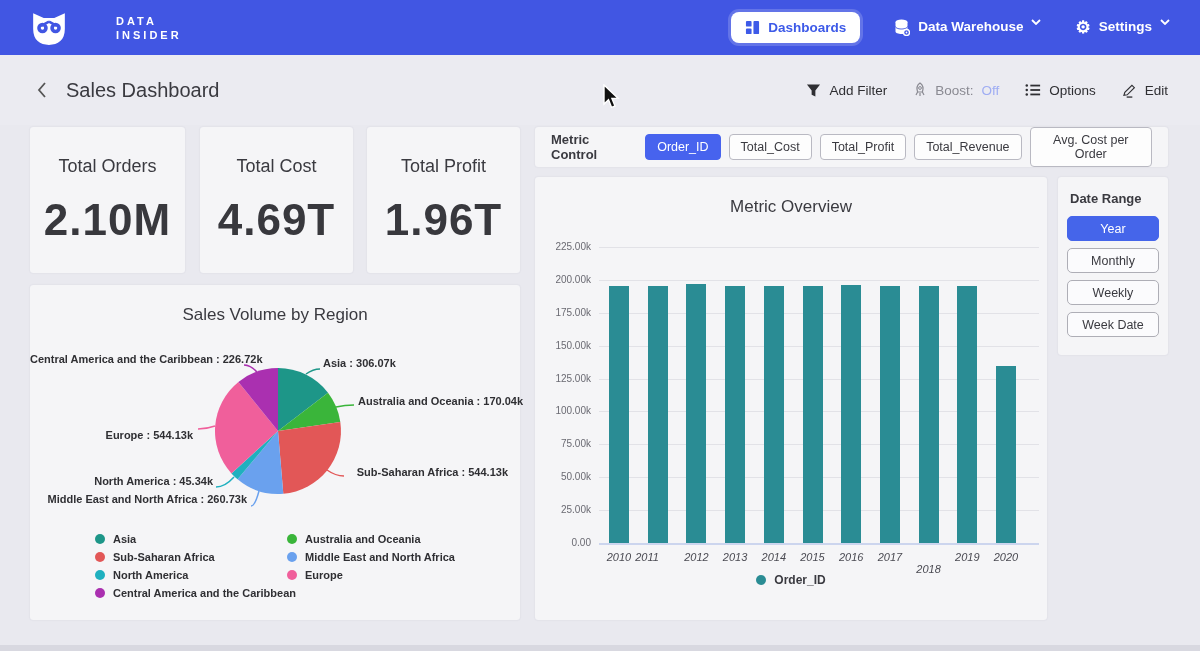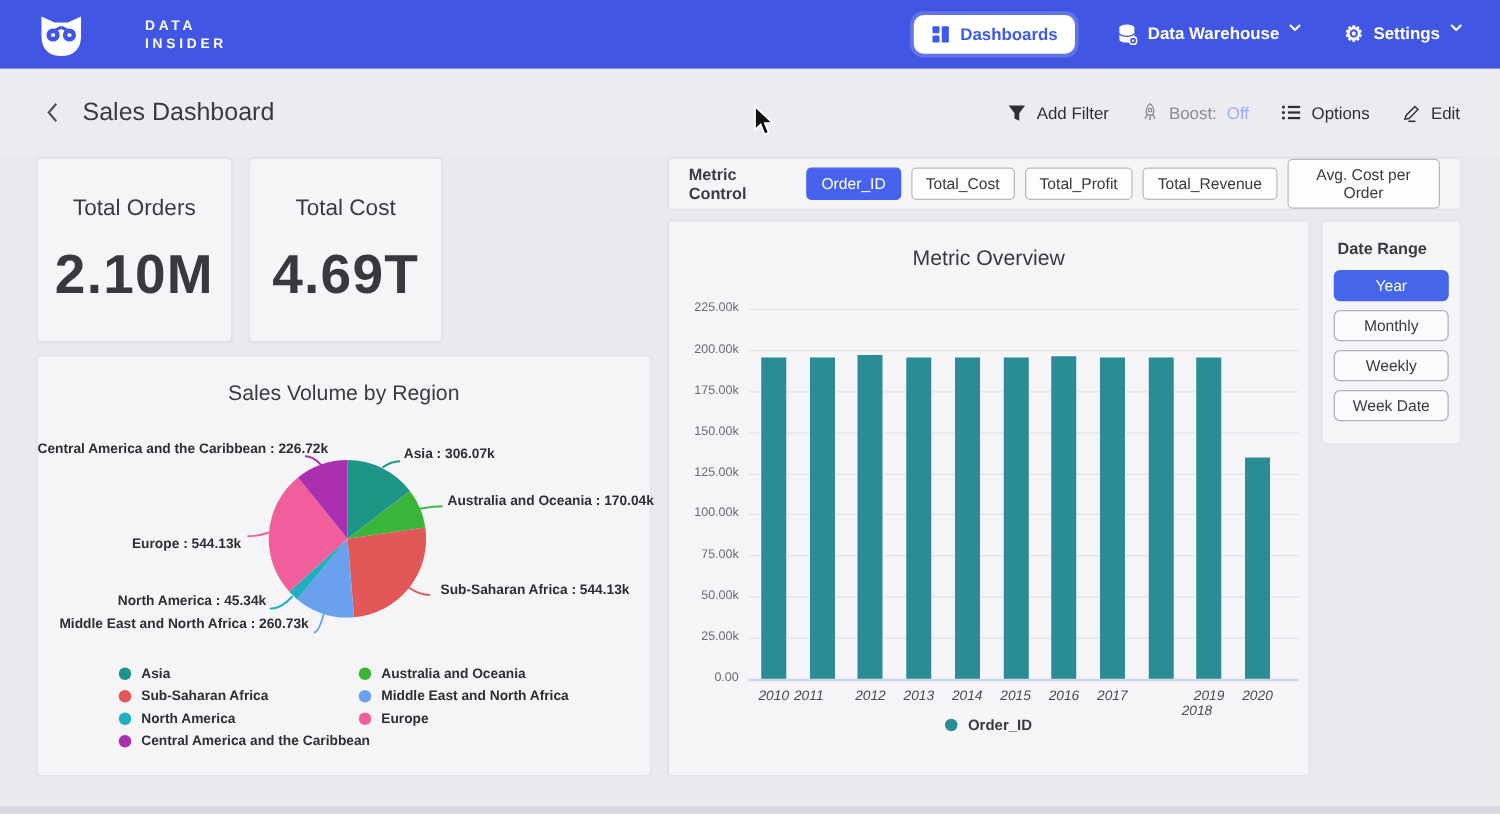--- a/index.html
+++ b/index.html
@@ -167,20 +167,24 @@
     </div>
   </div>
 
   <div class="card kpi" style="left:30px; top:127px; width:155px; height:146px;">
     <div class="kpi-label">Total Orders</div>
     <div class="kpi-value">2.10M</div>
   </div>
   <div class="card kpi" style="left:200px; top:127px; width:153px; height:146px;">
     <div class="kpi-label">Total Cost</div>
     <div class="kpi-value">4.69T</div>
+  </div>
+  <div class="card kpi" style="left:367px; top:127px; width:153px; height:146px;">
+    <div class="kpi-label">Total Profit</div>
+    <div class="kpi-value">1.96T</div>
   </div>
 
   <div class="card metricbar" style="left:535px; top:127px; width:633px; height:40px;">
     <span class="metricbar-label">Metric Control</span>
     <button class="chip selected">Order_ID</button>
     <button class="chip">Total_Cost</button>
     <button class="chip">Total_Profit</button>
     <button class="chip">Total_Revenue</button>
     <button class="chip">Avg. Cost per Order</button>
   </div>
@@ -222,21 +226,21 @@
       <div class="xtick" style="left: 180.1px; top: 374px;">2013</div>
       <div class="bar" style="left: 228.8px; top: 109.1px; width: 20px; height: 256.9px; background: rgb(42, 140, 148);"></div>
       <div class="xtick" style="left: 218.8px; top: 374px;">2014</div>
       <div class="bar" style="left: 267.5px; top: 108.9px; width: 20px; height: 257.1px; background: rgb(42, 140, 148);"></div>
       <div class="xtick" style="left: 257.5px; top: 374px;">2015</div>
       <div class="bar" style="left: 306.2px; top: 107.6px; width: 20px; height: 258.4px; background: rgb(42, 140, 148);"></div>
       <div class="xtick" style="left: 296.2px; top: 374px;">2016</div>
       <div class="bar" style="left: 344.9px; top: 109.1px; width: 20px; height: 256.9px; background: rgb(42, 140, 148);"></div>
       <div class="xtick" style="left: 334.9px; top: 374px;">2017</div>
       <div class="bar" style="left: 383.6px; top: 108.7px; width: 20px; height: 257.3px; background: rgb(42, 140, 148);"></div>
-      <div class="xtick" style="left: 373.6px; top: 386px; margin-left: 29px;">2018</div>
+      <div class="xtick" style="left: 373.6px; top: 386px;">2018</div>
       <div class="bar" style="left: 422.3px; top: 108.9px; width: 20px; height: 257.1px; background: rgb(42, 140, 148);"></div>
       <div class="xtick" style="left: 412.3px; top: 374px;">2019</div>
       <div class="bar" style="left: 461px; top: 188.9px; width: 20px; height: 177.1px; background: rgb(42, 140, 148);"></div>
       <div class="xtick" style="left: 451px; top: 374px;">2020</div>
     </div>
 
   <div class="card datecard" style="left:1058px; top:177px; width:110px; height:178px;">
     <div class="datecard-label">Date Range</div>
     <button class="date-btn selected">Year</button>
     <button class="date-btn">Monthly</button>
@@ -258,21 +262,21 @@
         <path d="M248,146 L207.6,194.3 A63,63 0 0 1 201.4,188.4 Z" fill="#1fb0bf"></path>
         <path d="M204,192 Q195,202 186,202" stroke="#1fb0bf" stroke-width="1.5" fill="none"></path>
         <path d="M248,146 L201.4,188.4 A63,63 0 0 1 208.4,97.0 Z" fill="#f05f9b"></path>
         <path d="M185,141 Q176.5,144 168,144" stroke="#f05f9b" stroke-width="1.5" fill="none"></path>
         <path d="M248,146 L208.4,97.0 A63,63 0 0 1 248.0,83.0 Z" fill="#aa30b0"></path>
         <path d="M227,87 Q220.5,80 214,80" stroke="#aa30b0" stroke-width="1.5" fill="none"></path>
       </svg>
     <div id="pie-labels">
         <div class="pie-label" style="left: 293px; top: 72px; width: 130px; text-align: left;">Asia : 306.07k</div>
         <div class="pie-label" style="left: 328px; top: 110px; width: 160px; text-align: left;">Australia and Oceania : 170.04k</div>
-        <div class="pie-label" style="left: 318px; top: 181px; width: 160px; text-align: center;">Sub-Saharan Africa : 544.13k</div>
+        <div class="pie-label" style="left: 318px; top: 181px; width: 160px; text-align: right;">Sub-Saharan Africa : 544.13k</div>
         <div class="pie-label" style="left: 0px; top: 208px; width: 217px; text-align: right;">Middle East and North Africa : 260.73k</div>
         <div class="pie-label" style="left: 0px; top: 190px; width: 183px; text-align: right;">North America : 45.34k</div>
         <div class="pie-label" style="left: 13px; top: 144px; width: 150px; text-align: right;">Europe : 544.13k</div>
         <div class="pie-label" style="left: 0px; top: 68px; width: 210px; text-align: right;">Central America and the Caribbean : 226.72k</div>
       </div>
     <div class="pie-legend-col" id="pie-legend-col1" style="left:65px; top:248px;">
         <div class="pie-legend-item">
           <span class="legend-dot" style="background: rgb(29, 150, 136);"></span>
           <span>Asia</span>
         </div>

